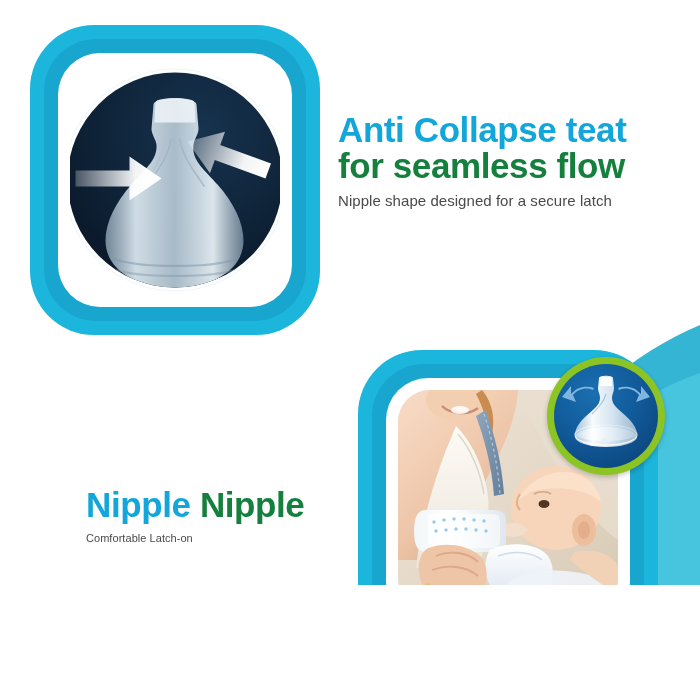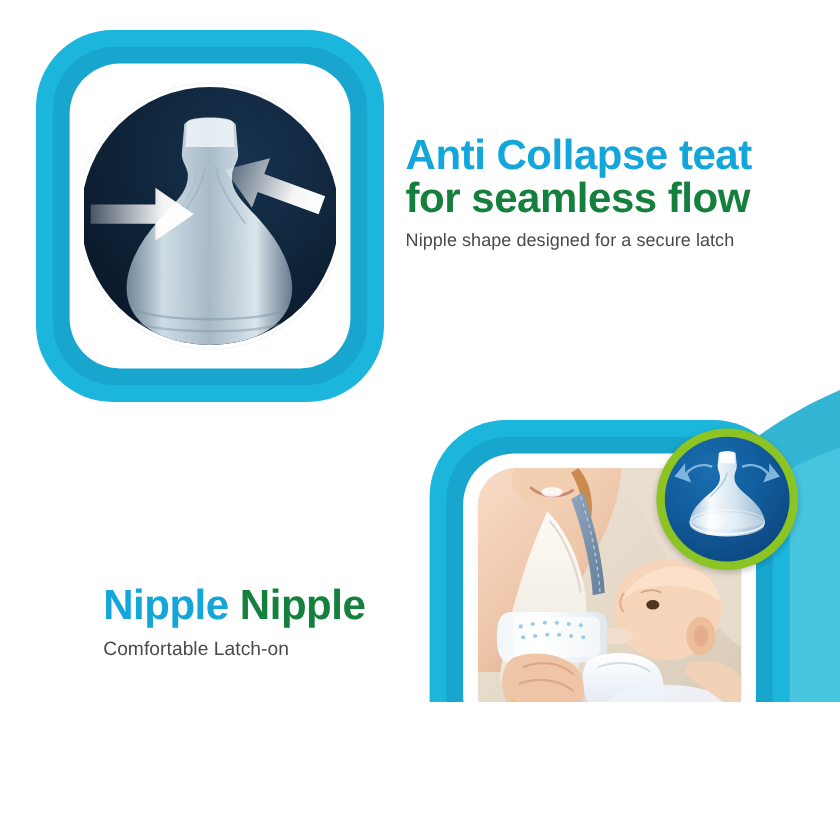--- a/index.html
+++ b/index.html
@@ -64,21 +64,21 @@
   .headline{
     margin:0;font-weight:bold;letter-spacing:-.4px;line-height:1.04;
   }
   #text-anti .headline{font-size:35px;}
   #text-grooved .headline{font-size:35px;}
   .hl-blue{color:#12A6DB;}
   .hl-green{color:#15803d;}
   .subline{
     margin:7px 0 0 0;font-size:15px;color:#4a4a4a;line-height:1.25;letter-spacing:.05px;
   }
-  #text-grooved .subline{margin-top:9px;font-size:16px;}
+  #text-grooved .subline{margin-top:9px;font-size:11px;}
   .hl-row{display:block;white-space:nowrap;}
 </style>
 </head>
 <body>
 
 <div class="stage">
 
   <svg class="bg-wave" viewBox="0 0 320 300" preserveAspectRatio="none">
     <path d="M320,40 C250,70 196,118 160,180 C132,228 120,268 116,300 L320,300 Z" fill="#35B5D4"></path>
     <path d="M320,88 C252,112 206,152 176,204 C154,242 144,274 140,300 L320,300 Z" fill="#47C4DE"></path>

